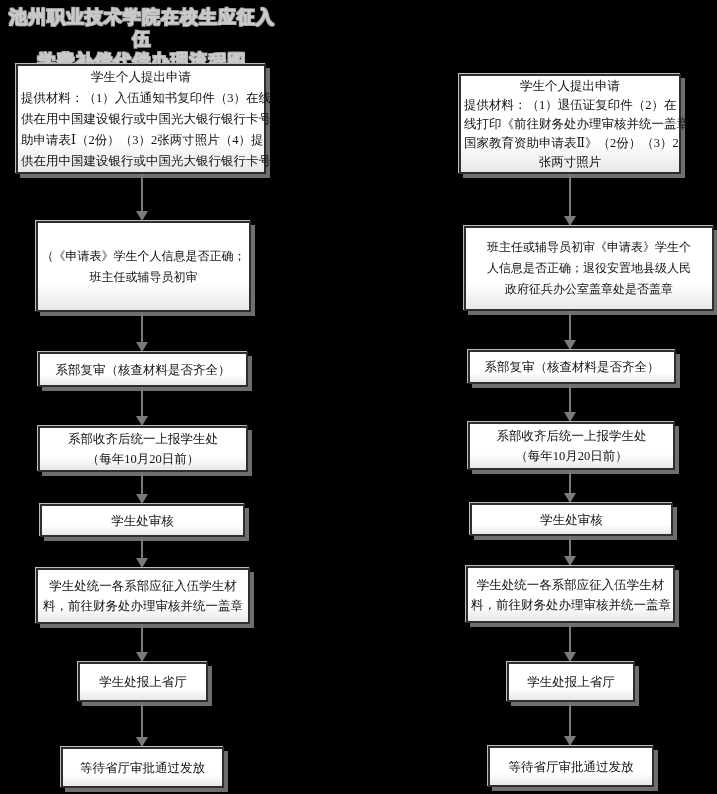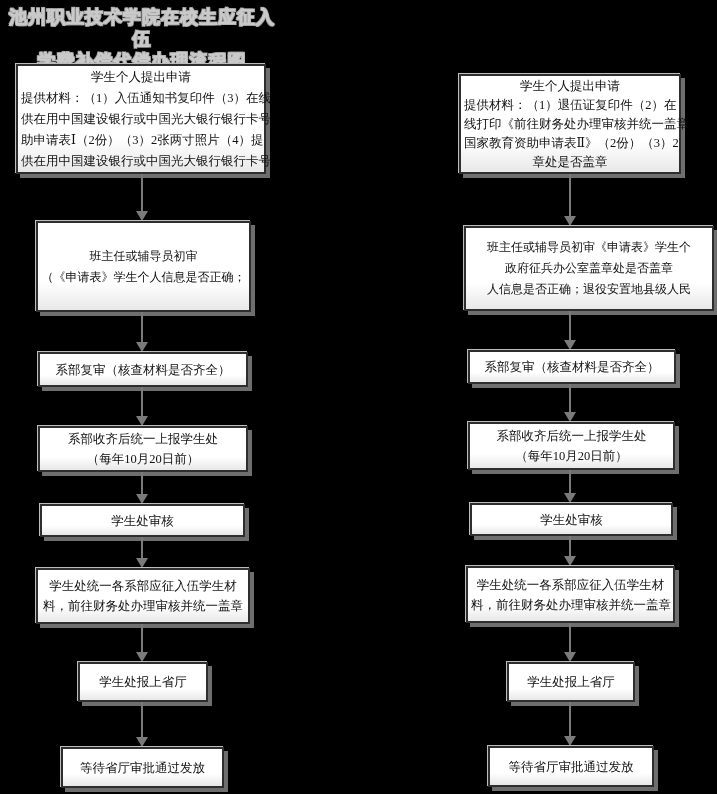--- a/index.html
+++ b/index.html
@@ -116,22 +116,22 @@
   <div class="node n-l1">
       <div class="tline">学生个人提出申请</div>
       <div class="tline">提供材料：（1）入伍通知书复印件（3）在线</div>
       <div class="tline">供在用中国建设银行或中国光大银行银行卡号</div>
       <div class="tline">助申请表Ⅰ（2份）（3）2张两寸照片（4）提</div>
       <div class="tline">供在用中国建设银行或中国光大银行银行卡号</div>
     </div>
   <div class="arrow a-l1"></div>
 
   <div class="node n-l2">
+      <div class="tline">（《申请表》学生个人信息是否正确；</div>
       <div class="tline">班主任或辅导员初审</div>
-      <div class="tline">（《申请表》学生个人信息是否正确；</div>
     </div>
   <div class="arrow a-l2"></div>
 
   <div class="node n-l3">
       <div class="tline">系部复审（核查材料是否齐全）</div>
     </div>
   <div class="arrow a-l3"></div>
 
   <div class="node n-l4">
       <div class="tline">系部收齐后统一上报学生处</div>
@@ -158,28 +158,28 @@
   <div class="node n-l8">
       <div class="tline">等待省厅审批通过发放</div>
     </div>
 
 
   <div class="node n-r1">
       <div class="tline">学生个人提出申请</div>
       <div class="tline">提供材料：（1）退伍证复印件（2）在</div>
       <div class="tline">线打印《前往财务处办理审核并统一盖章</div>
       <div class="tline">国家教育资助申请表Ⅱ》（2份）（3）2</div>
-      <div class="tline">章处是否盖章</div>
+      <div class="tline">张两寸照片</div>
     </div>
   <div class="arrow a-r1"></div>
 
   <div class="node n-r2">
       <div class="tline">班主任或辅导员初审《申请表》学生个</div>
+      <div class="tline">人信息是否正确；退役安置地县级人民</div>
       <div class="tline">政府征兵办公室盖章处是否盖章</div>
-      <div class="tline">人信息是否正确；退役安置地县级人民</div>
     </div>
   <div class="arrow a-r2"></div>
 
   <div class="node n-r3">
       <div class="tline">系部复审（核查材料是否齐全）</div>
     </div>
   <div class="arrow a-r3"></div>
 
   <div class="node n-r4">
       <div class="tline">系部收齐后统一上报学生处</div>

